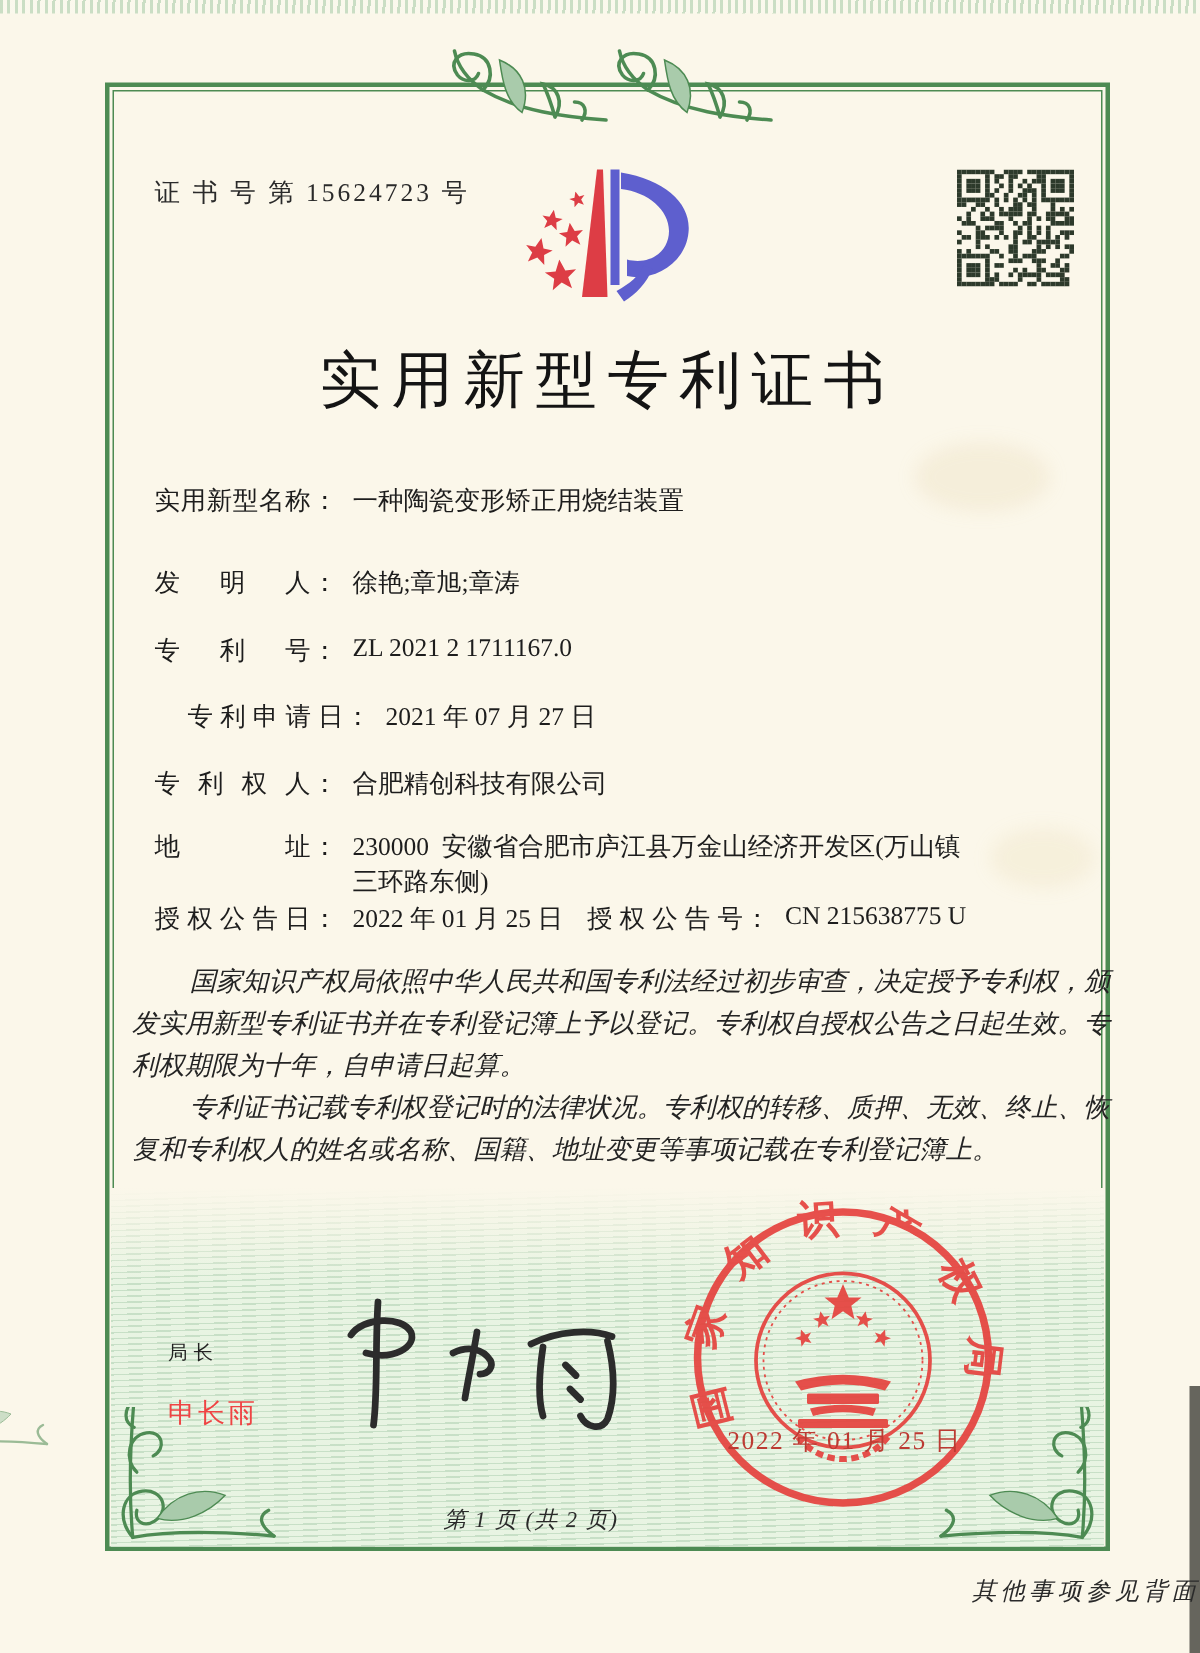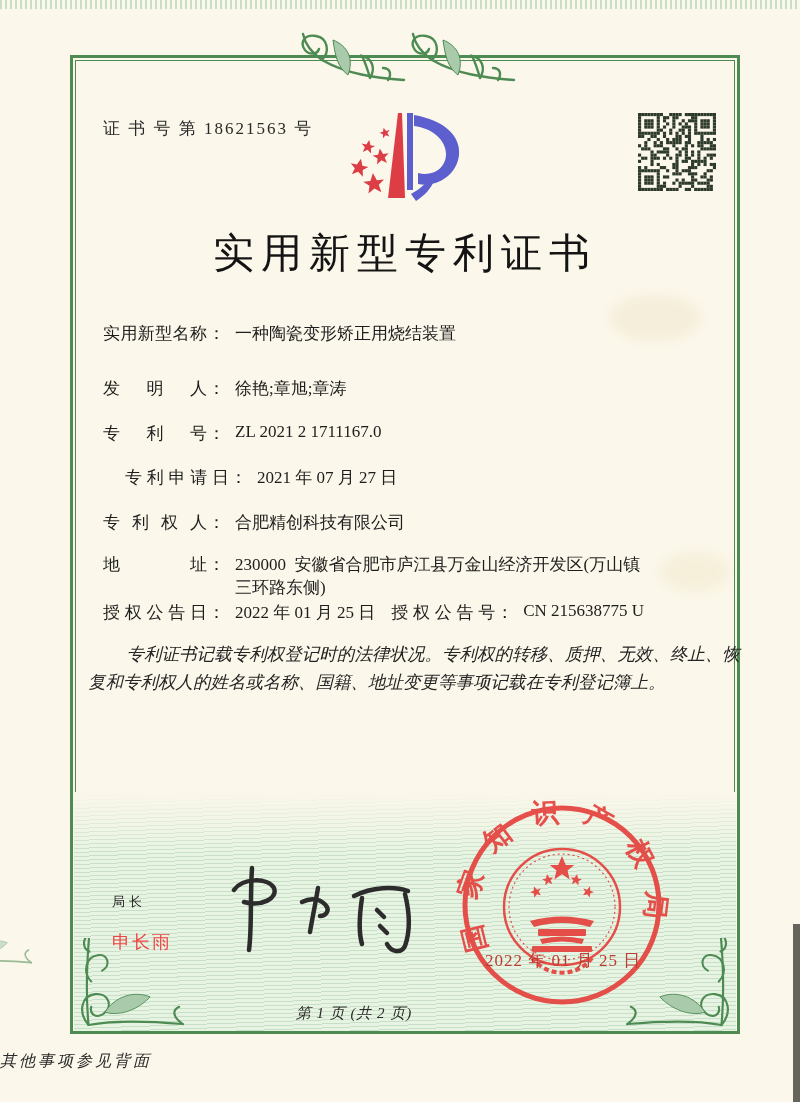--- a/index.html
+++ b/index.html
@@ -57,21 +57,21 @@
   .official-role{left:112px;top:893px;font-size:13px;letter-spacing:4px;color:#222;}
   .official-name{left:112px;top:930px;font-size:18px;letter-spacing:2px;color:#ef4444;}
   .signature{left:222px;top:850px;}
 
   .seal{left:452px;top:795px;}
   .seal-date{left:448px;top:949px;width:230px;text-align:center;
     font-size:17px;letter-spacing:1px;color:#bc3b33;}
 
   .page-indicator{left:70px;top:1004px;width:568px;text-align:center;
     font-size:15px;font-style:italic;color:#2a2a2a;letter-spacing:1px;}
-  .back-note{left:0;top:1051px;width:800px;text-align:left;
+  .back-note{left:0;top:1051px;width:800px;text-align:right;
     font-size:16px;font-style:italic;letter-spacing:3px;color:#2a2a2a;}
 </style>
 </head>
 <body>
 
 <div class="abs paper-edge"></div>
 <div class="abs scan-edge"></div>
 <div class="abs stain s1"></div>
 <div class="abs stain s2"></div>
 
@@ -113,21 +113,21 @@
 </svg>
 <svg class="abs ornament" style="left:618px;top:938px;" width="120" height="96" viewBox="0 14 120 106">
   <g transform="translate(120,0) scale(-1,1)">
       <use href="#cornerFl" width="120" height="120"></use>
     </g>
 </svg>
 <svg class="abs ornament" style="left:-6px;top:930px;opacity:.55;" width="40" height="40" viewBox="60 60 60 60">
   <use href="#cornerFl" width="120" height="120"></use>
 </svg>
 
-<div class="abs cert-number">证 书 号 第 18621563 号</div>
+<div class="abs cert-number">证 书 号 第 15624723 号</div>
 
 <svg class="abs logo" width="135" height="102" viewBox="0 0 135 102">
   <polygon points="60,3 64,3 67,88 50,88" style="fill:var(--logored)"></polygon>
   <polygon points="69,3 75,3 75,80 69,80" style="fill:var(--logoblue)"></polygon>
   <path d="M76,5 C106,10 123,26 121,45 C119,66 97,78 80,74 L80,63 C95,67 108,58 108,44 C108,30 94,18 76,16 Z" style="fill:var(--logoblue)"></path>
   <path d="M97,69 C93,79 86,86 78,91 L73,84 C82,79 88,74 91,67 Z" style="fill:var(--logoblue)"></path>
   <g style="fill:var(--logored)">
     <use href="#starSym" x="-10" y="-10" width="20" height="20" transform="translate(47,23) scale(0.55) rotate(-15)"></use>
     <use href="#starSym" x="-10" y="-10" width="20" height="20" transform="translate(30,37) scale(0.72) rotate(10)"></use>
     <use href="#starSym" x="-10" y="-10" width="20" height="20" transform="translate(43,47) scale(0.85) rotate(-8)"></use>
@@ -493,20 +493,21 @@
     <span class="fcolon">：</span>
   <span class="fvalue">2022 年 01 月 25 日</span>
   <span class="pair2">
     <span class="flabel">授权公告号</span>
       <span class="fcolon">：</span>
     <span class="fvalue">CN 215638775 U</span>
   </span>
 </div>
 
 <div class="abs paras">
+  <p>国家知识产权局依照中华人民共和国专利法经过初步审查，决定授予专利权，颁发实用新型专利证书并在专利登记簿上予以登记。专利权自授权公告之日起生效。专利权期限为十年，自申请日起算。</p>
   <p>专利证书记载专利权登记时的法律状况。专利权的转移、质押、无效、终止、恢复和专利权人的姓名或名称、国籍、地址变更等事项记载在专利登记簿上。</p>
 </div>
 
 <div class="abs official-role">局长</div>
 <div class="abs official-name">申长雨</div>
 <svg class="abs signature" width="210" height="110" viewBox="0 0 210 110">
   <g fill="none" stroke="#2c2c2c" stroke-width="4.5" stroke-linecap="round" stroke-linejoin="round">
     <path d="M30,18 C28,48 30,78 27,100"></path>
     <path d="M12,40 C20,28 46,27 52,38 C56,48 40,57 22,52"></path>
     <path d="M96,38 C93,56 90,70 88,82"></path>

